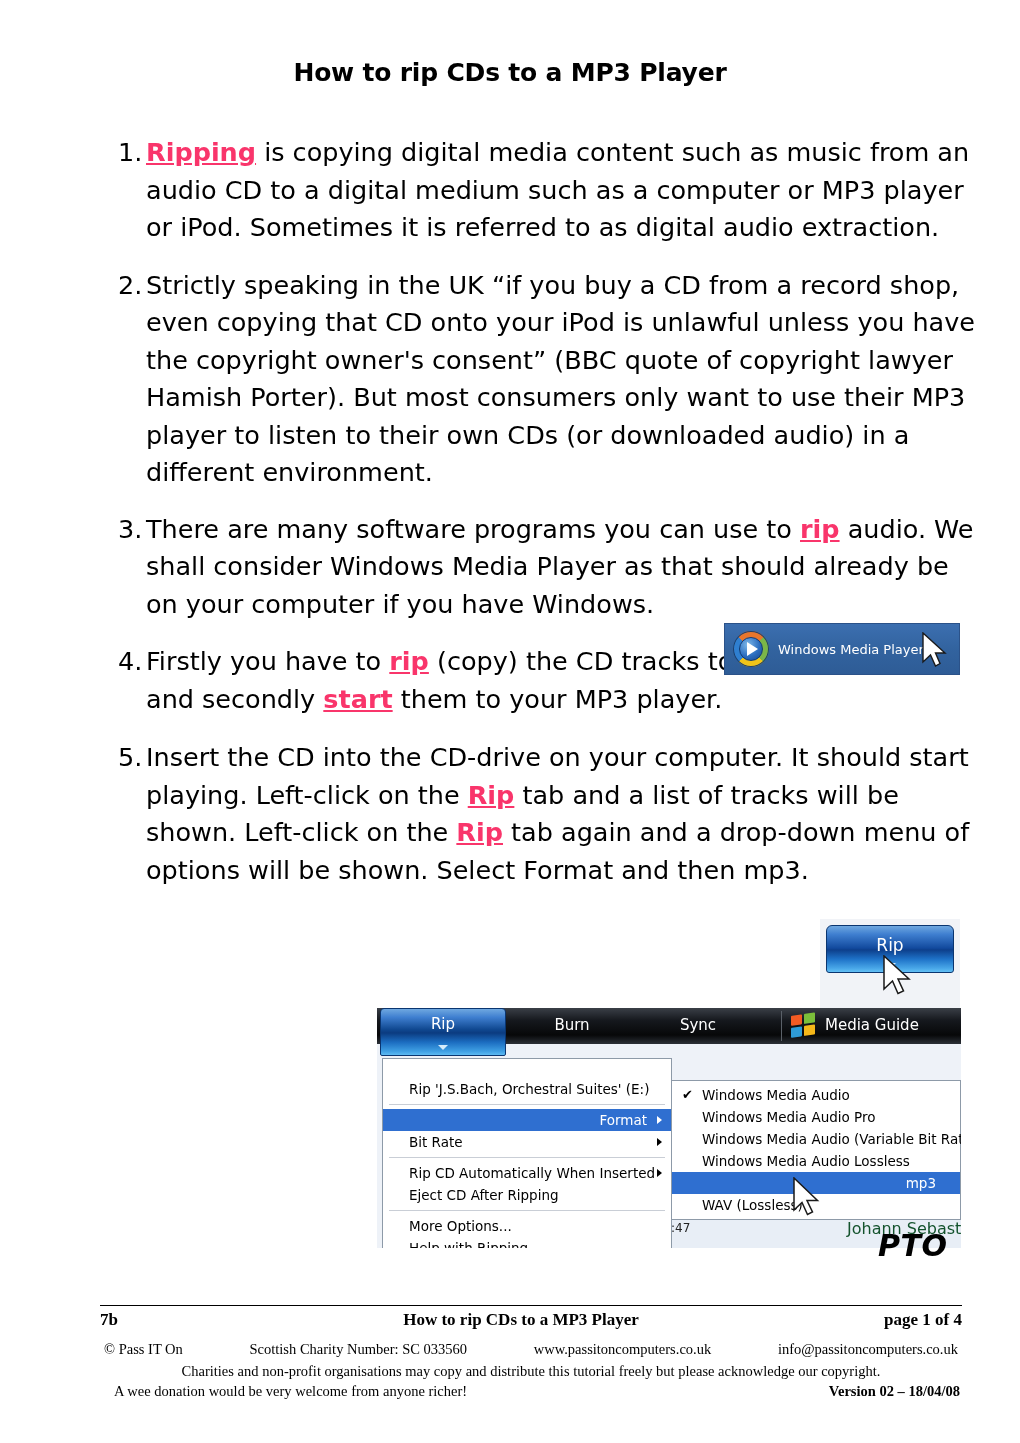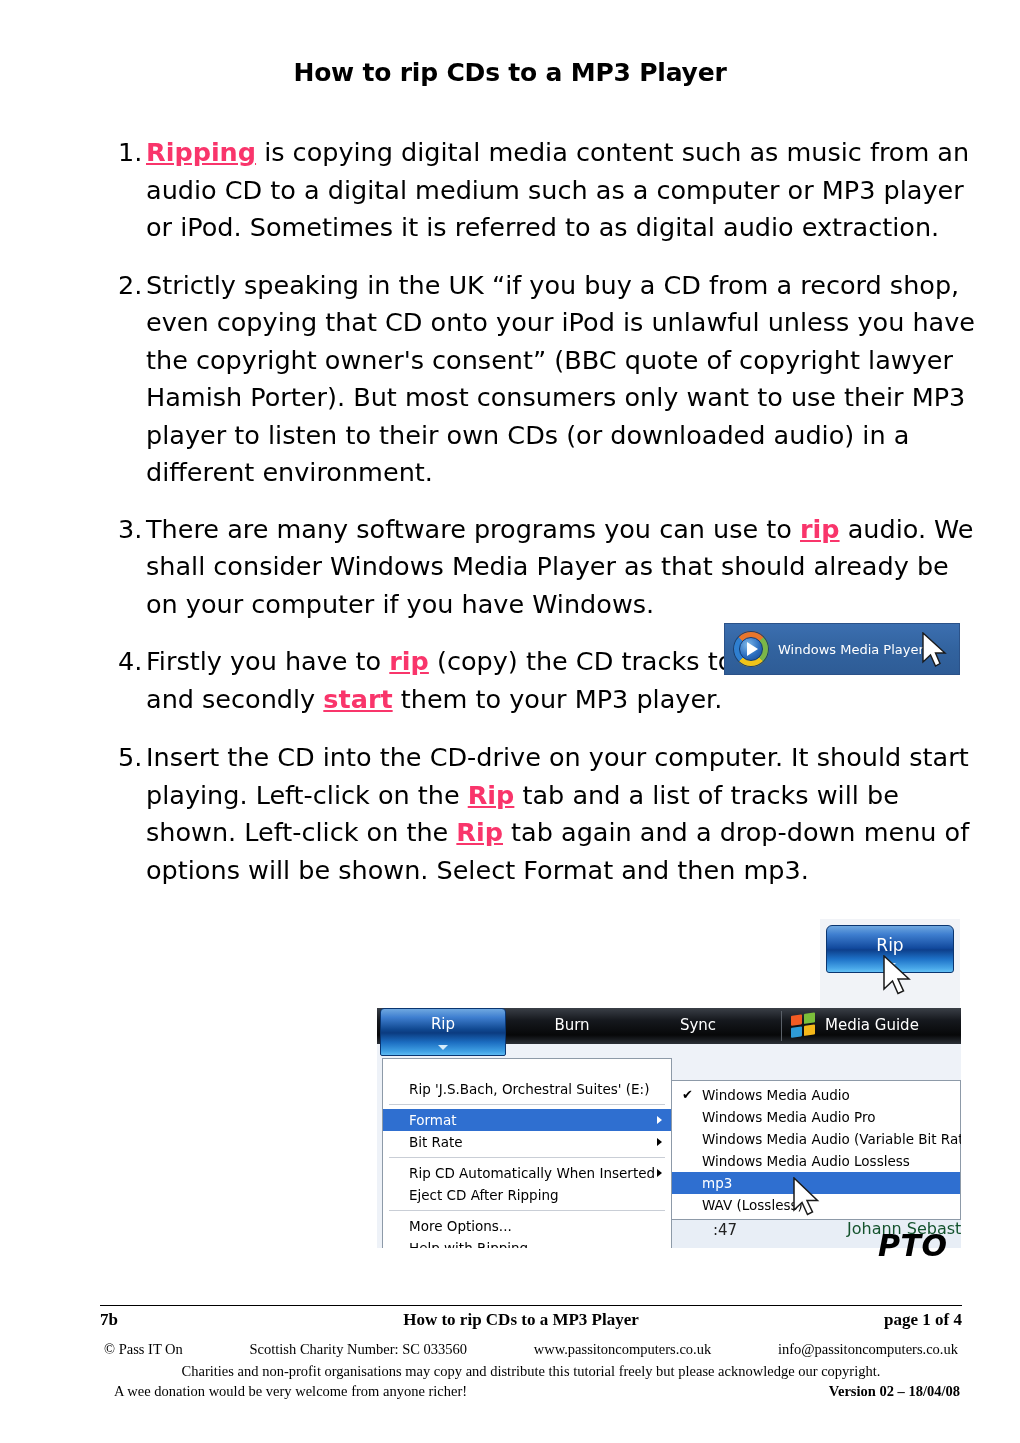--- a/index.html
+++ b/index.html
@@ -267,20 +267,21 @@
     position: relative;
     height: 22px;
     line-height: 22px;
     padding-left: 26px;
     padding-right: 24px;
     white-space: nowrap;
   }
   .menu-item.sel {
     background: #2f6fd0;
     color: #ffffff;
+    text-align: right;
   }
   .menu-sep {
     height: 1px;
     background: #c9ced6;
     margin: 4px 6px 4px 6px;
   }
   .arrow {
     position: absolute;
     right: 9px;
     top: 7px;
@@ -310,23 +311,22 @@
     top: 0;
     font-size: 13px;
     line-height: 22px;
   }
 
   
   .track-time {
     position: absolute;
     left: 294px;
     top: 213px;
-    font-size: 15px;
+    font-size: 12px;
     color: #222222;
-    margin-left: 42px;
   }
   .artist-ghost {
     position: absolute;
     left: 470px;
     top: 211px;
     font-size: 16px;
     color: #14532d;
     white-space: nowrap;
   }
   .wmp-pane {

